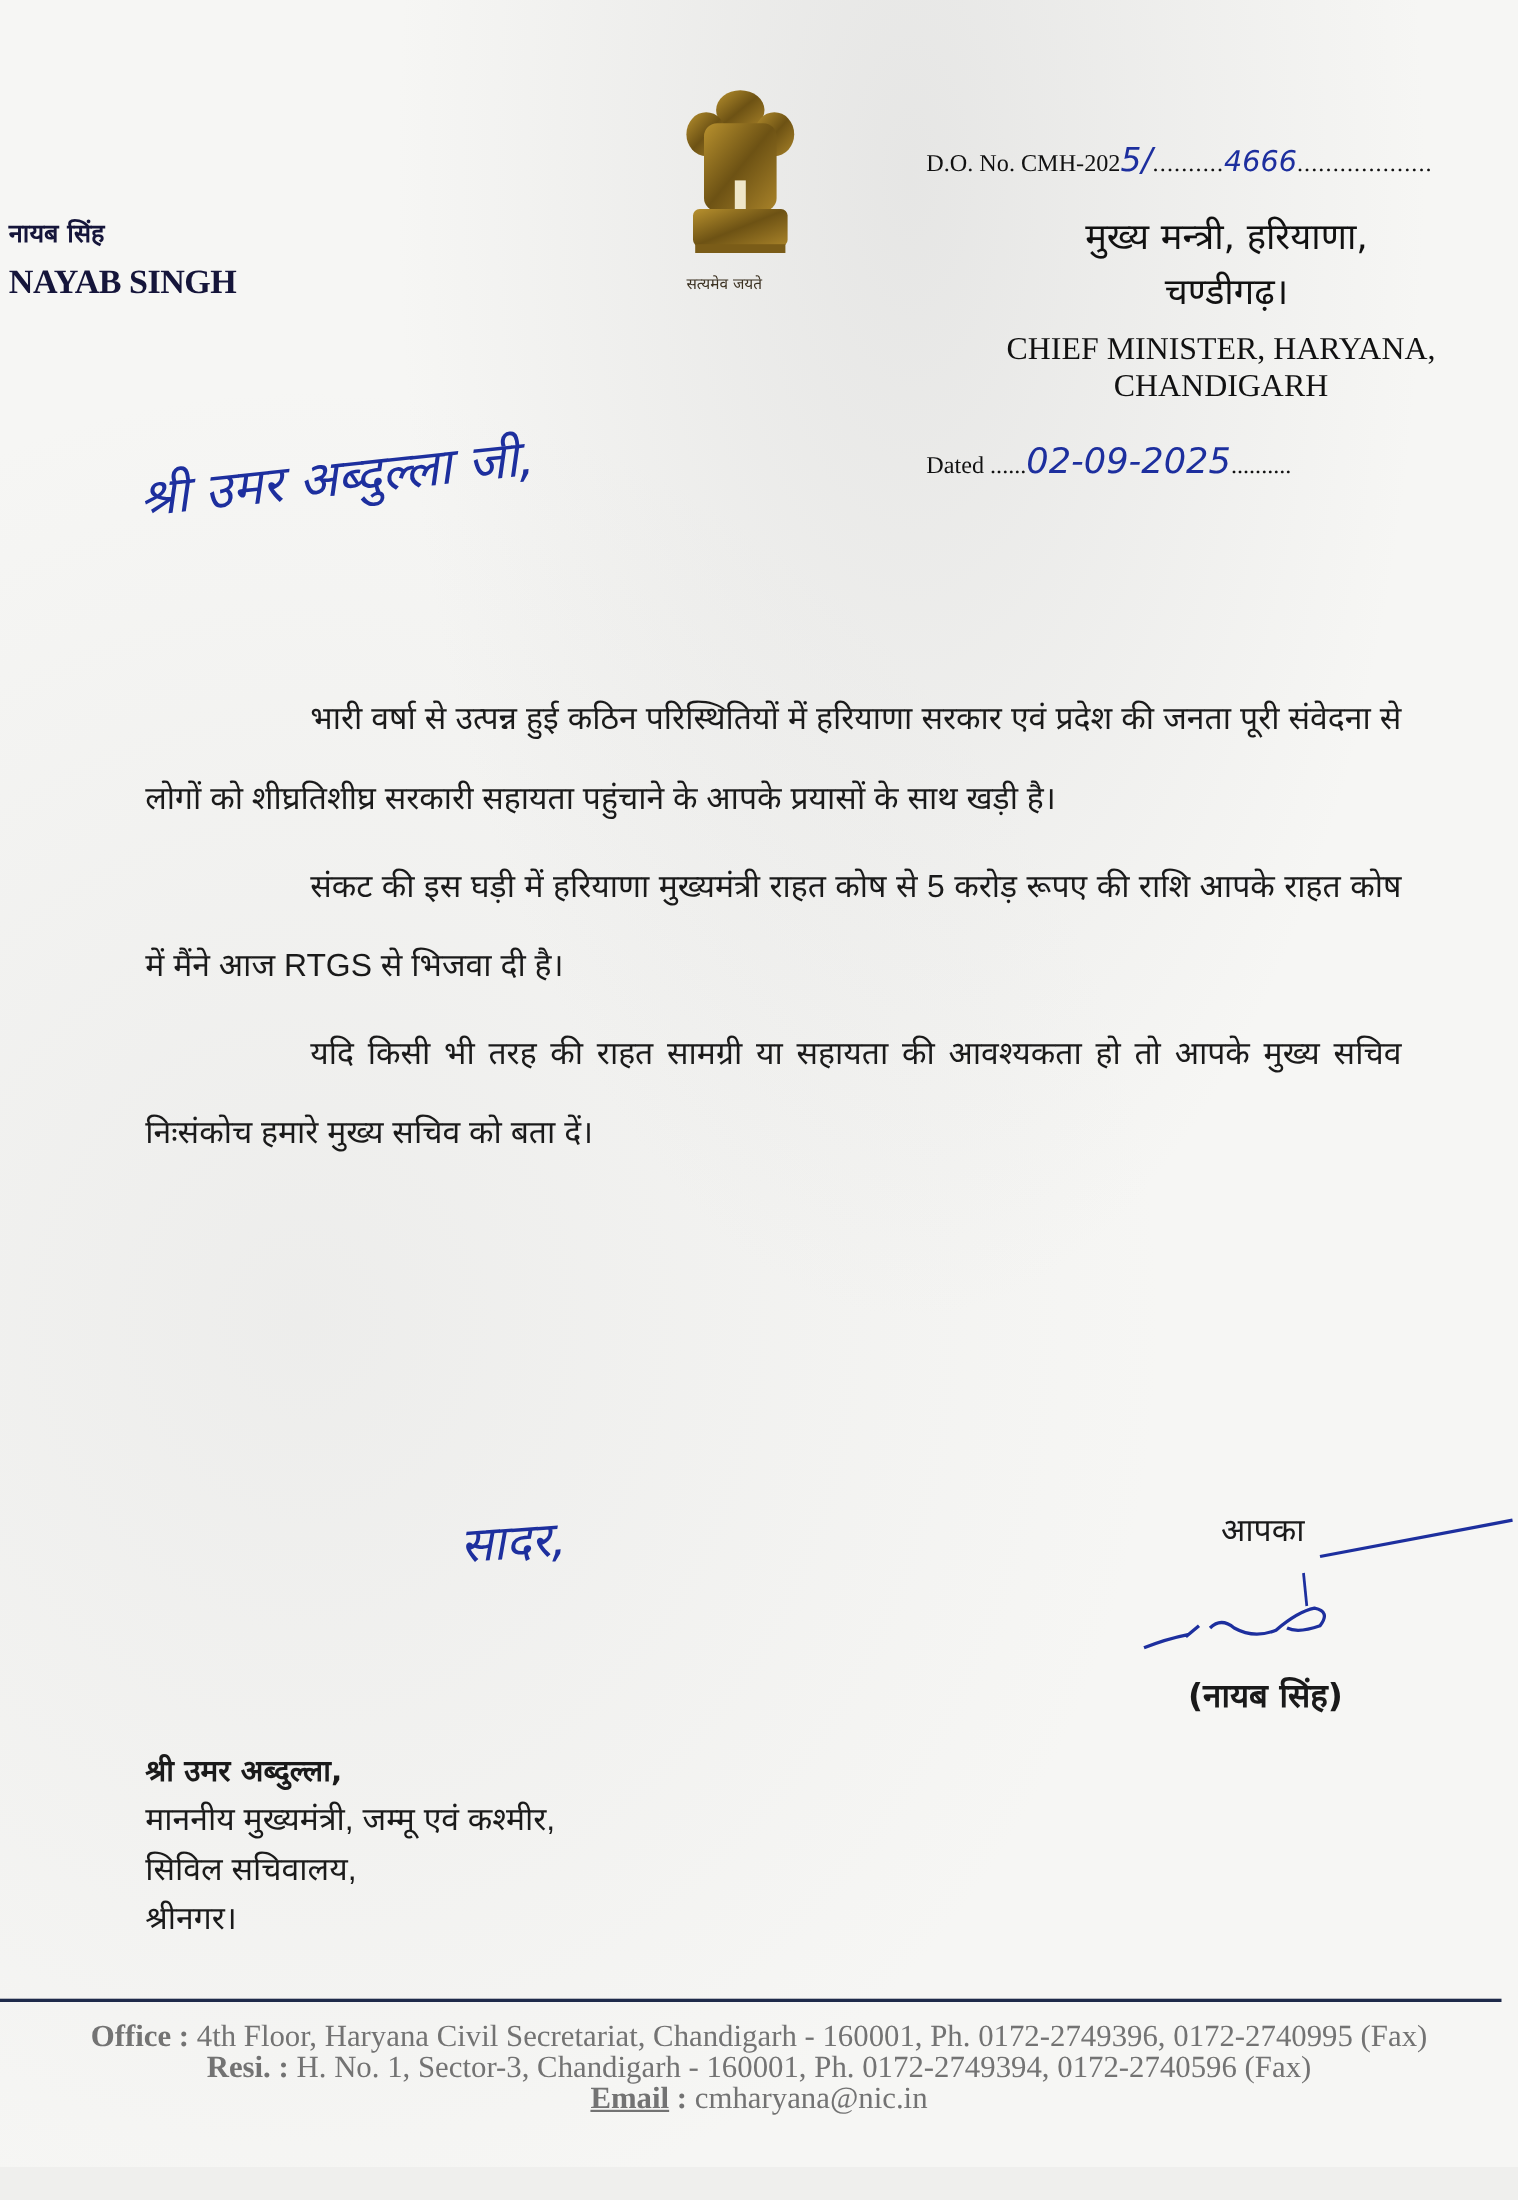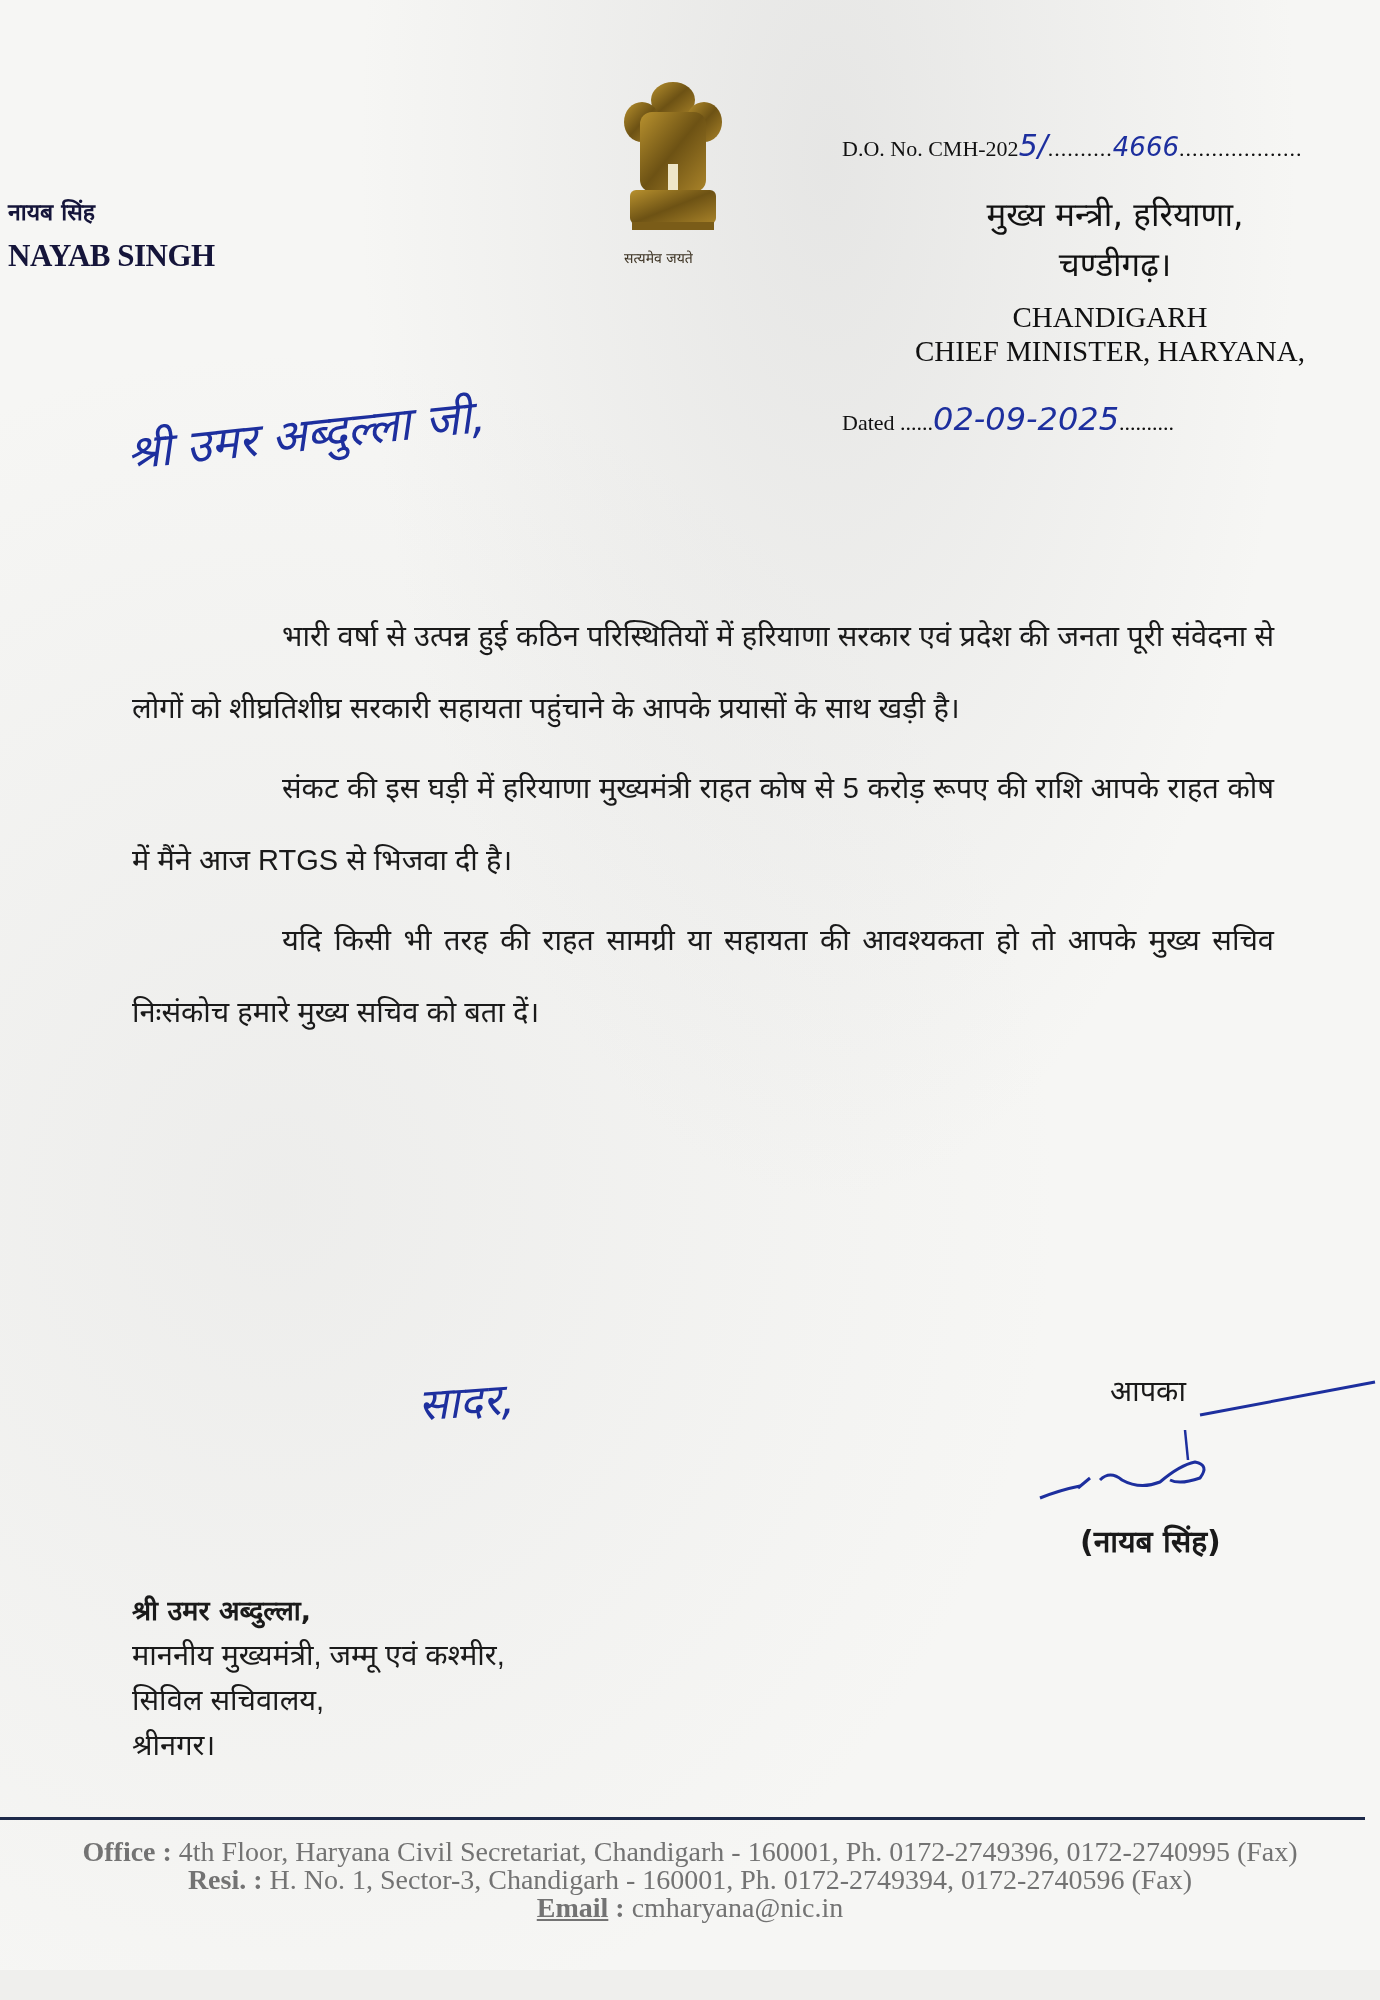--- a/index.html
+++ b/index.html
@@ -48,21 +48,21 @@
     font-size: 29px; line-height: 34px; color: #111;
   }
   .dated {
     left: 842px; top: 400px; font-size: 22px; white-space: nowrap; color: #111;
   }
   .salutation {
     left: 130px; top: 420px; font-size: 46px; transform: rotate(-6deg);
     transform-origin: left bottom; white-space: nowrap;
   }
   .body-text {
-    left: 132px; top: 600px; width: 1142px;
+    left: 132px; top: 618px; width: 1142px;
     font-family: "Liberation Sans", sans-serif; font-size: 29px; color: #1a1a1a;
   }
   .para {
     margin: 0 0 0 0; line-height: 72px; text-align: justify; text-indent: 150px;
   }
   .para + .para { margin-top: 8px; }
   .sadar {
     left: 418px; top: 1370px; font-size: 44px; white-space: nowrap; transform: rotate(-4deg);
   }
   .aapka {
@@ -119,22 +119,22 @@
 
 <div class="abs do-no">
   <span>D.O. No. CMH-202</span><span class="hand" style="font-size:30px;">5/</span><span class="dots">..........</span><span class="hand" style="font-size:26px;">4666</span><span class="dots">...................</span>
 </div>
 
 <div class="abs cm-hindi">
   <div>मुख्य मन्त्री, हरियाणा,</div>
   <div>चण्डीगढ़।</div>
 </div>
 <div class="abs cm-eng">
+  <div>CHIEF MINISTER, HARYANA,</div>
   <div>CHANDIGARH</div>
-  <div>CHIEF MINISTER, HARYANA,</div>
 </div>
 
 <div class="abs dated">
   <span>Dated</span><span class="dots"> ......</span><span class="hand" style="font-size:32px;">02-09-2025</span><span class="dots">..........</span>
 </div>
 
 <div class="abs salutation hand">श्री उमर अब्दुल्ला जी,</div>
 
 <div class="abs body-text">
   <p class="para">भारी वर्षा से उत्पन्न हुई कठिन परिस्थितियों में हरियाणा सरकार एवं प्रदेश की जनता पूरी संवेदना से लोगों को शीघ्रतिशीघ्र सरकारी सहायता पहुंचाने के आपके प्रयासों के साथ खड़ी है।</p>

